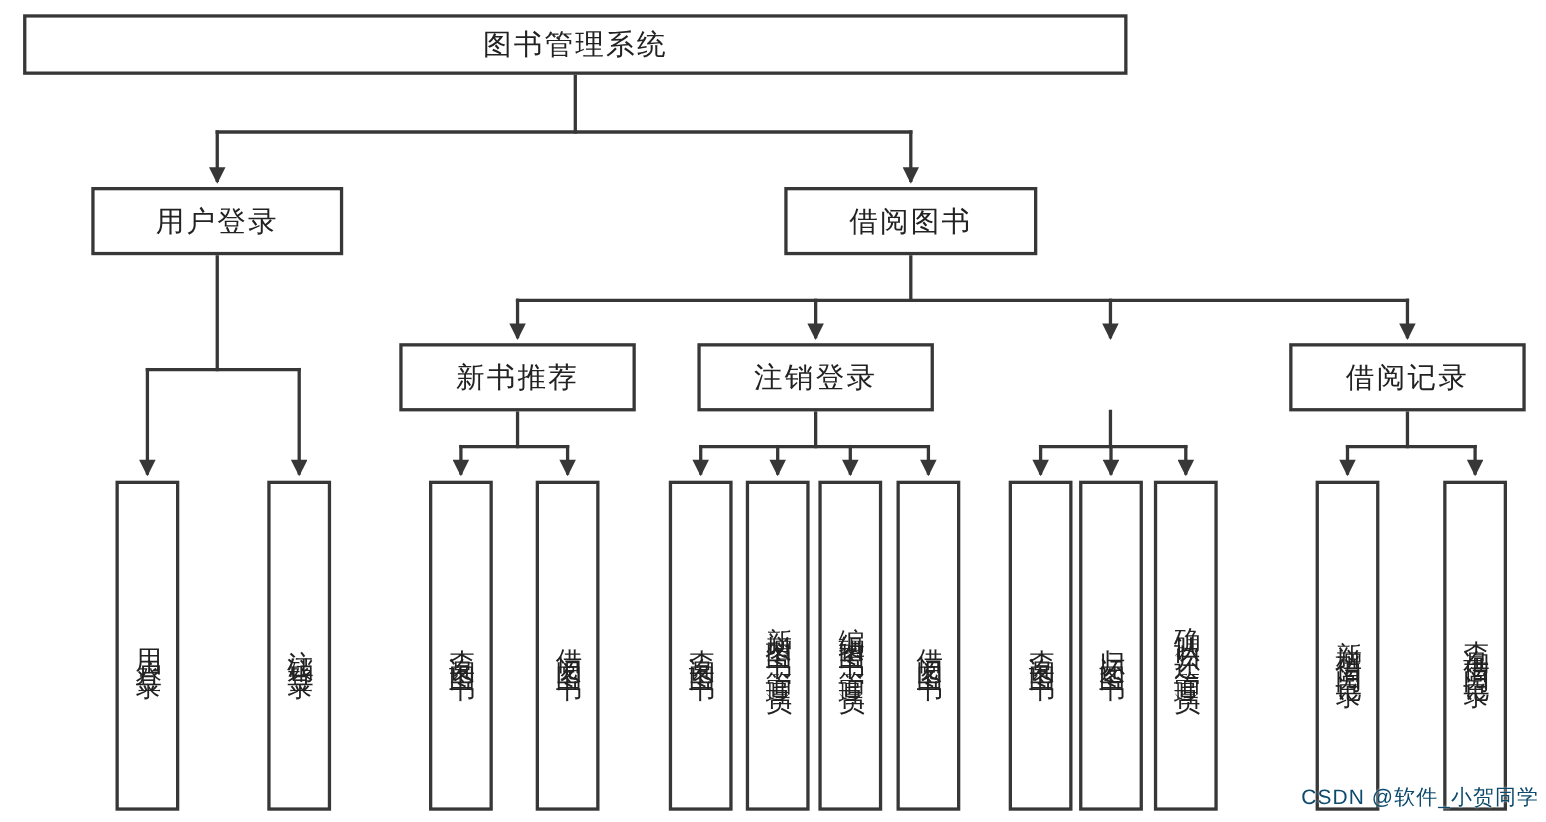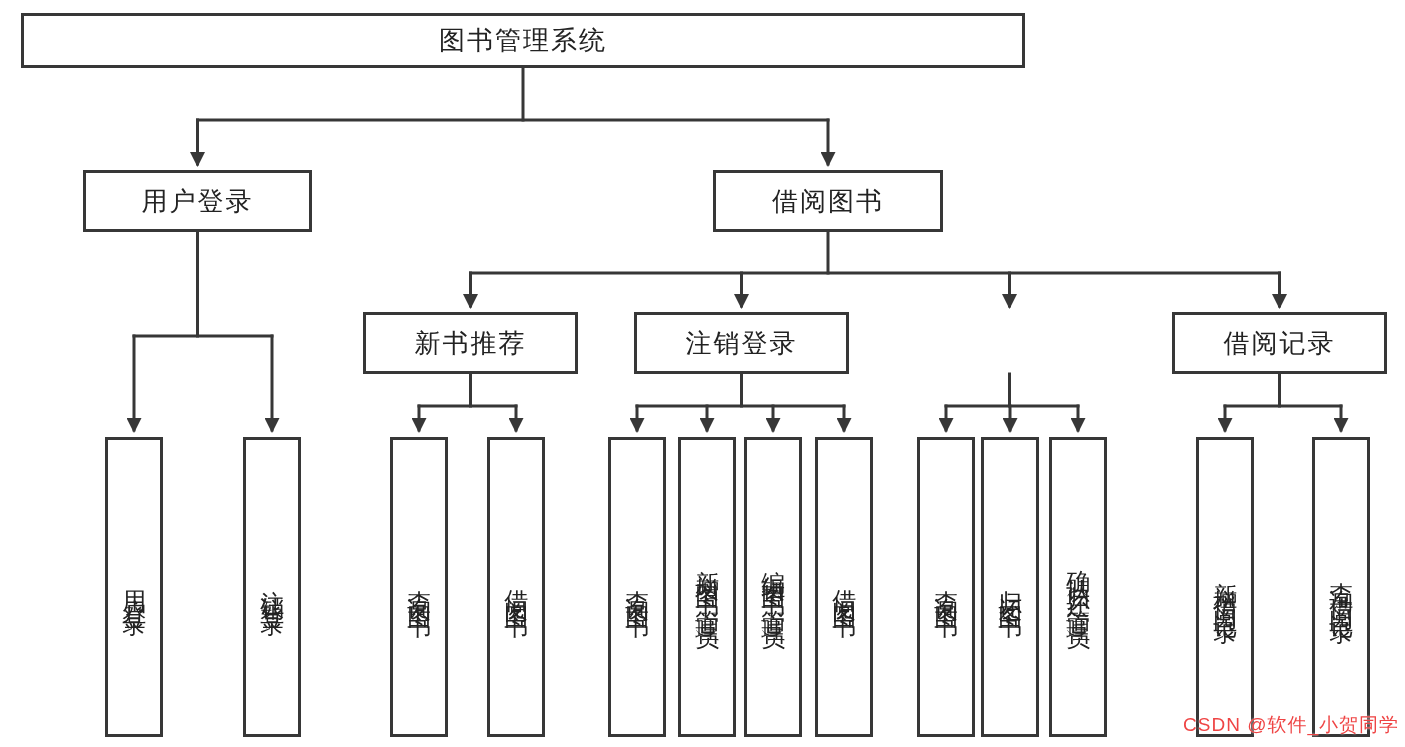--- a/index.html
+++ b/index.html
@@ -35,21 +35,21 @@
     letter-spacing: 8px;
     line-height: 1.1;
   }
   .watermark {
     position: absolute;
     right: 6px;
     top: 712px;
     z-index: 3;
     font-size: 19px;
     letter-spacing: 1px;
-    color: #ef4444;
+    color: #0c4a6e;
     text-shadow: 0 0 2px #ffffff;
     white-space: nowrap;
   }
 </style>
 </head>
 <body>
 
 <div id="canvas">
 
   <svg id="connectors" width="1405" height="747" viewBox="0 0 1405 747">

